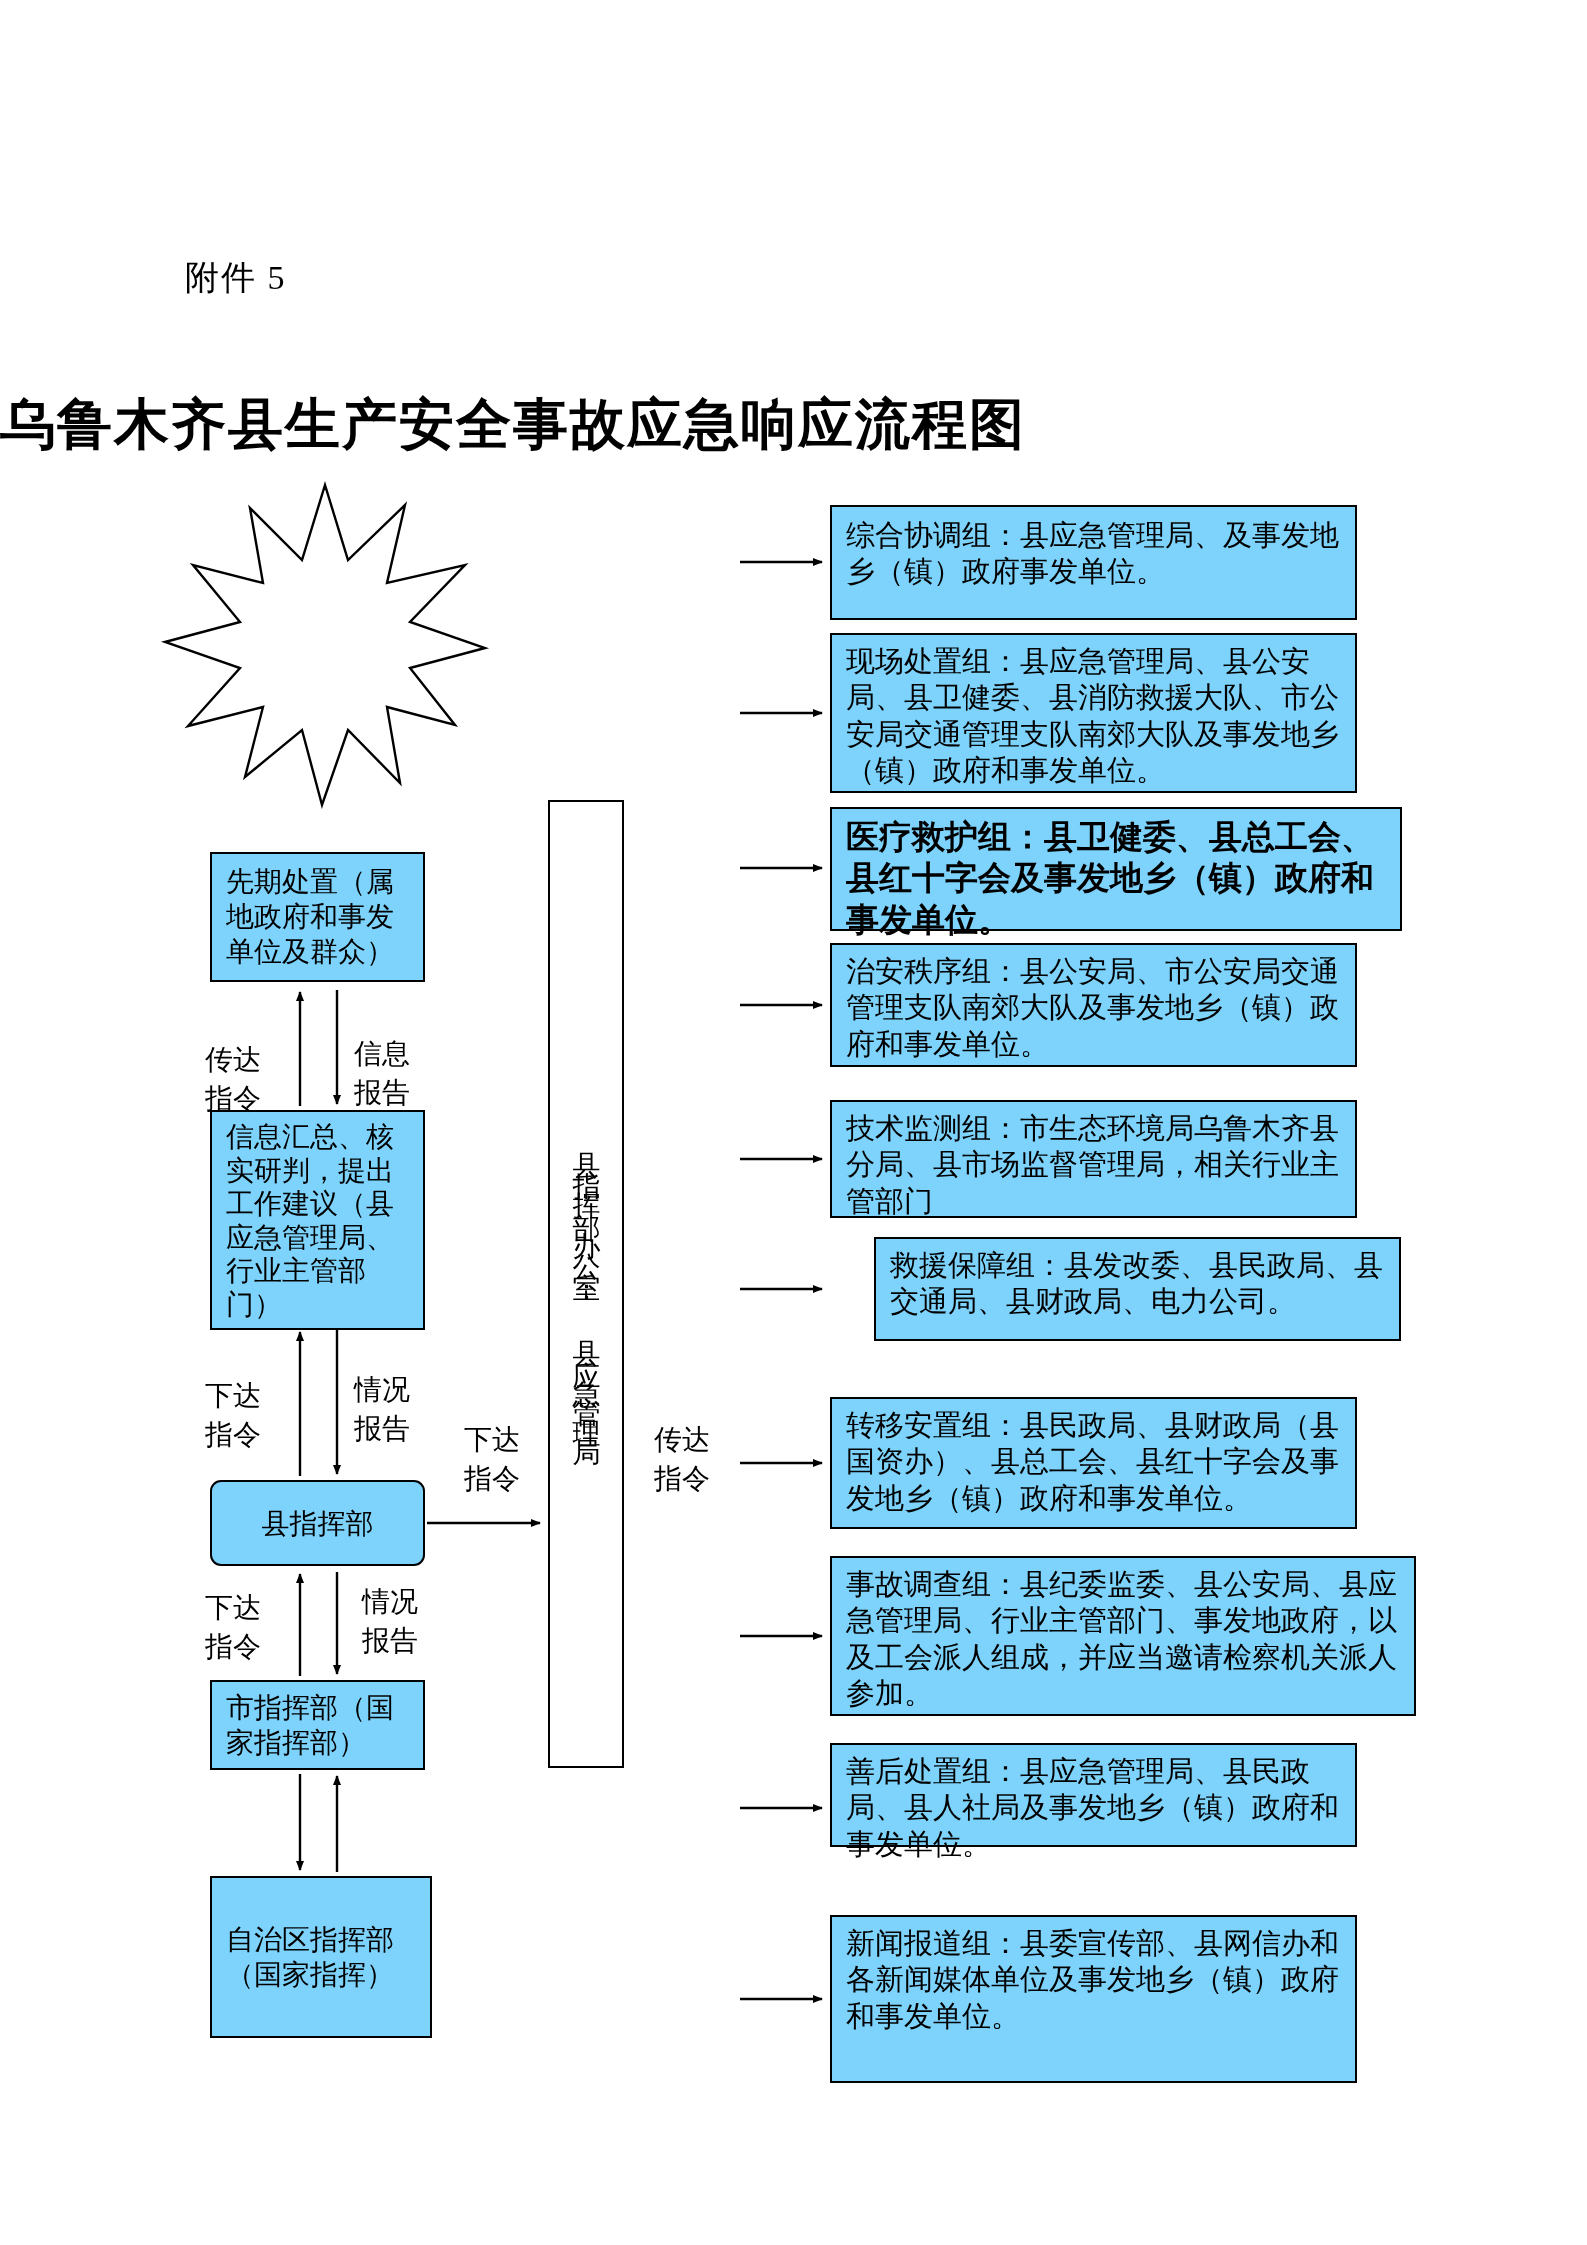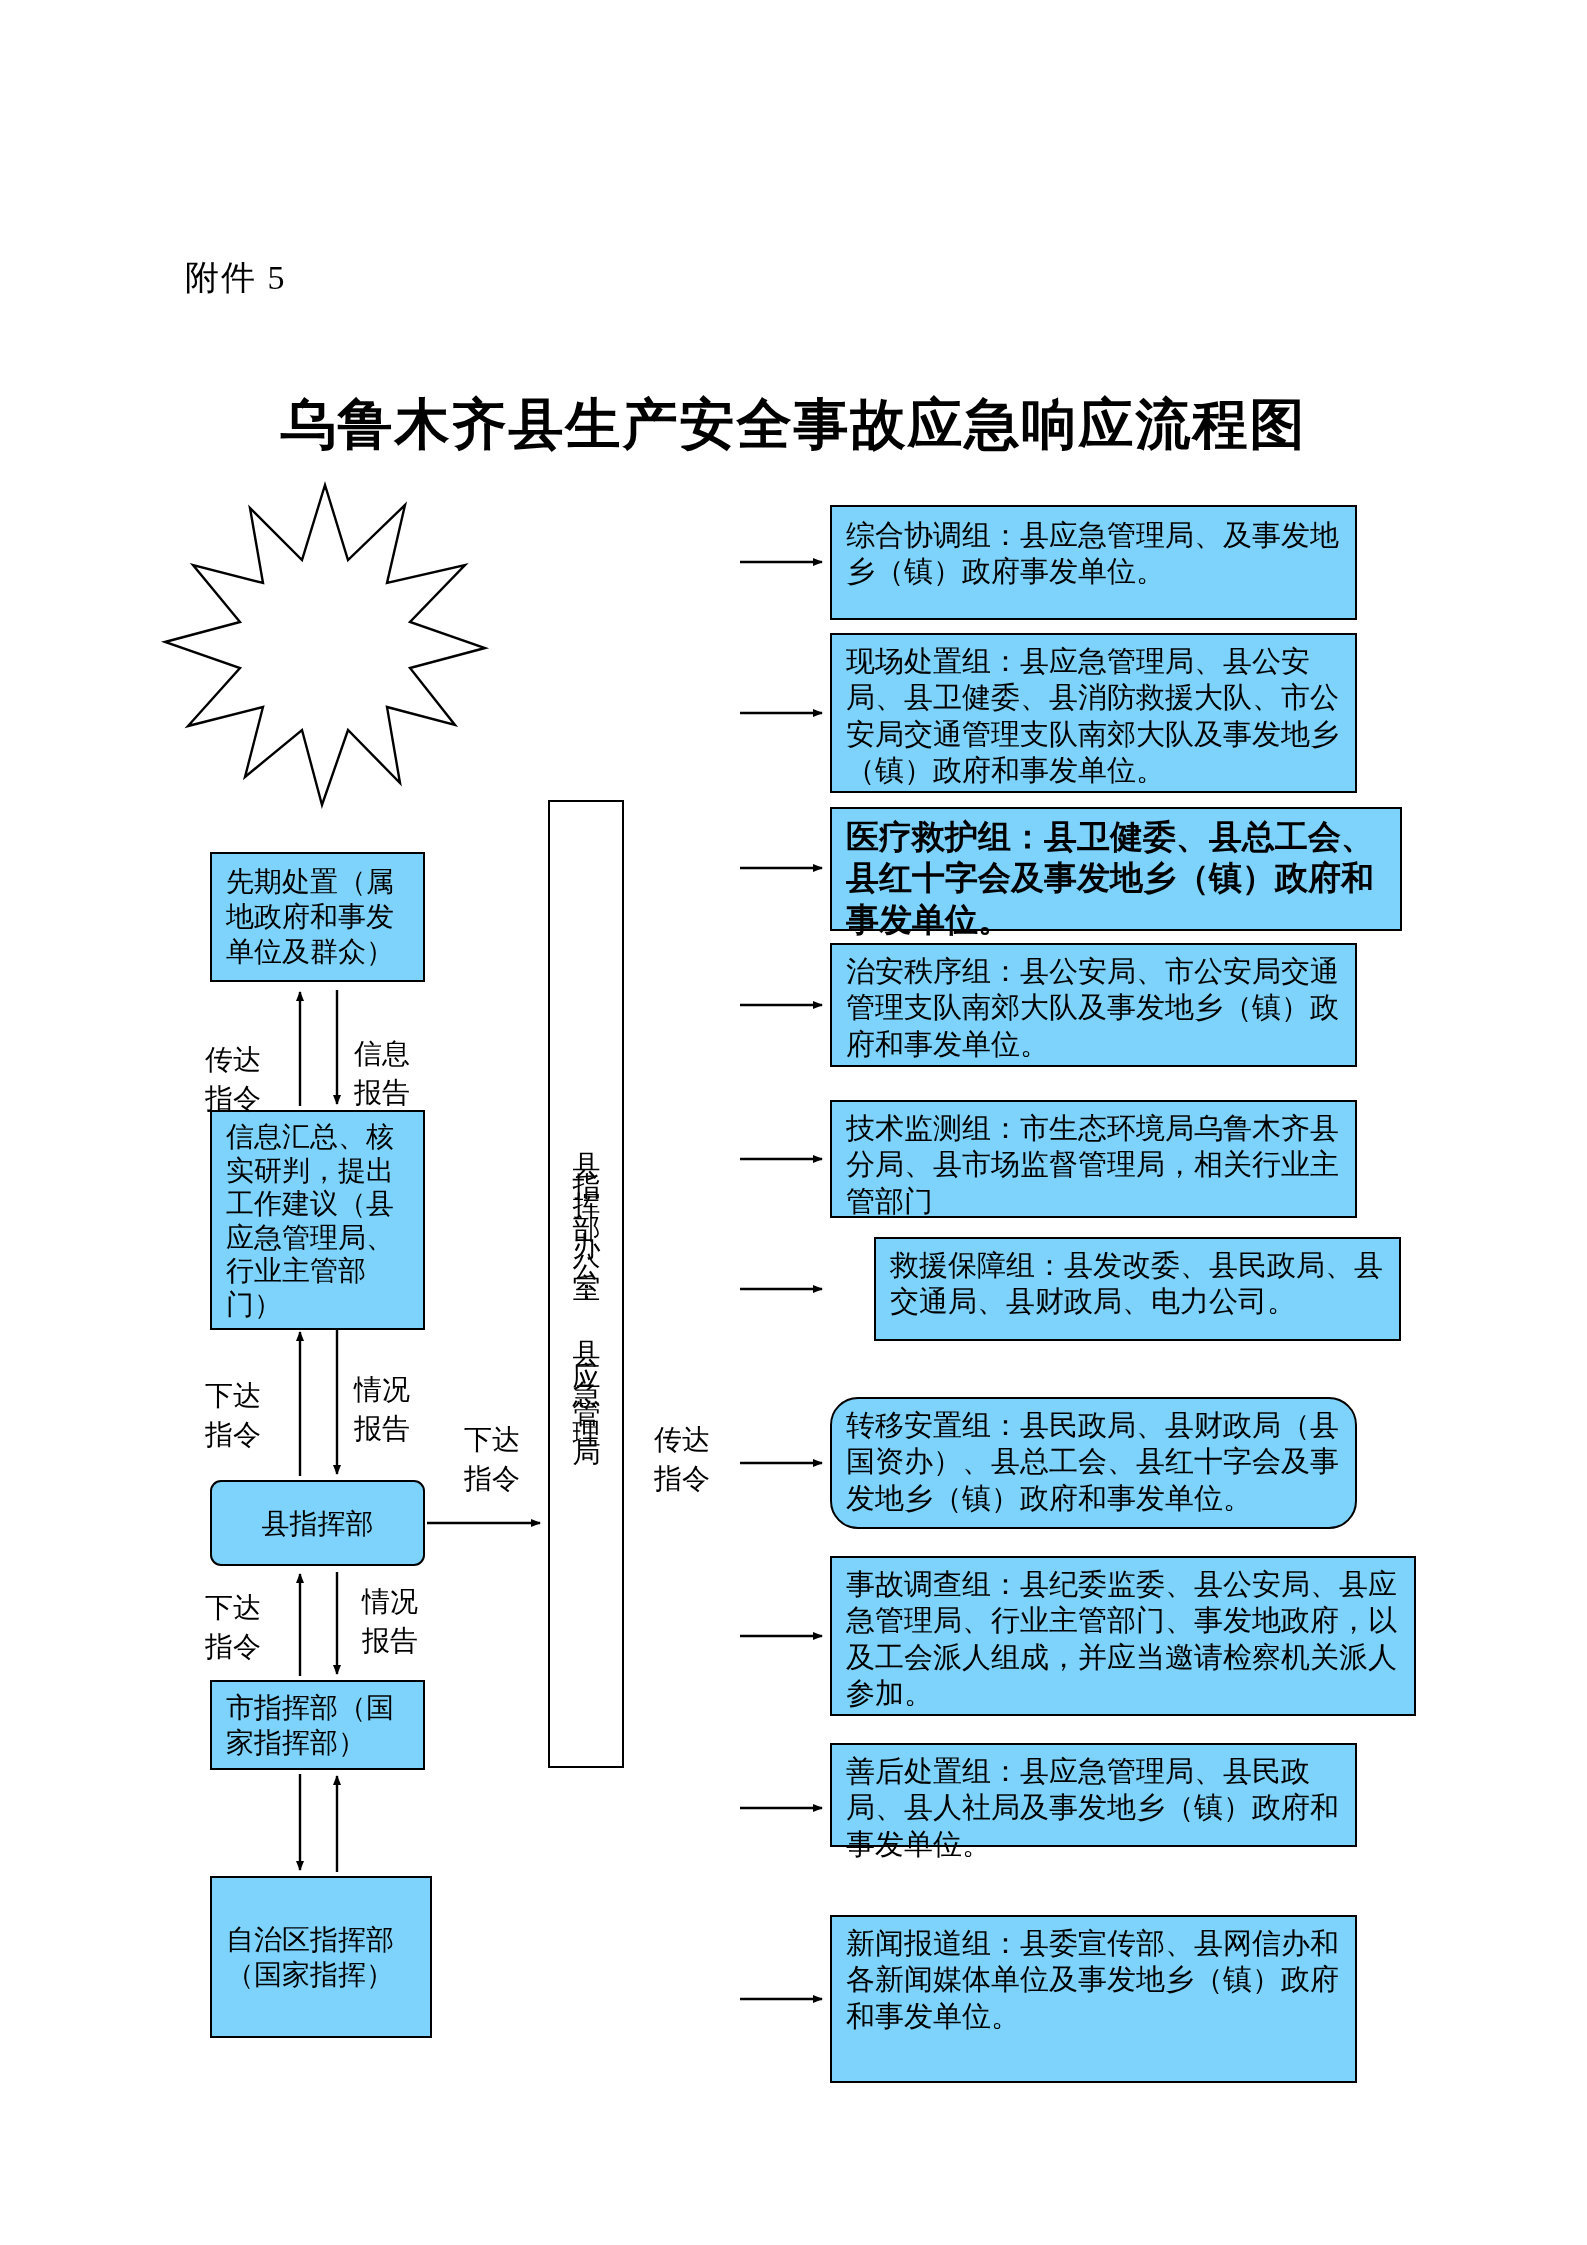--- a/index.html
+++ b/index.html
@@ -27,21 +27,20 @@
   .lbl{
     position:absolute;
     width:60px;
     font-size:28px;
     line-height:1.4;
     text-align:center;
   }
   .title{
     position:absolute;
     left:0;right:0;
-    text-align:center;
     font-size:55px;
     font-weight:700;
     letter-spacing:2px;
   }
   .attach{
     position:absolute;
     font-size:34px;
     letter-spacing:2px;
   }
   .starText{
@@ -146,21 +145,21 @@
   <div class="box" style="left:830px;top:633px;width:527px;height:160px;font-size:29px;padding:8px 14px;">现场处置组：县应急管理局、县公安局、县卫健委、县消防救援大队、市公安局交通管理支队南郊大队及事发地乡（镇）政府和事发单位。</div>
 
   <div class="box" style="left:830px;top:807px;width:572px;height:124px;font-size:33px;padding:8px 14px;font-weight:bold;">医疗救护组：县卫健委、县总工会、县红十字会及事发地乡（镇）政府和事发单位。</div>
 
   <div class="box" style="left:830px;top:943px;width:527px;height:124px;font-size:29px;padding:8px 14px;">治安秩序组：县公安局、市公安局交通管理支队南郊大队及事发地乡（镇）政府和事发单位。</div>
 
   <div class="box" style="left:830px;top:1100px;width:527px;height:118px;font-size:29px;padding:8px 14px;">技术监测组：市生态环境局乌鲁木齐县分局、县市场监督管理局，相关行业主管部门</div>
 
   <div class="box" style="left:830px;top:1237px;width:527px;height:104px;font-size:29px;padding:8px 14px;margin-left:44px;">救援保障组：县发改委、县民政局、县交通局、县财政局、电力公司。</div>
 
-  <div class="box" style="left:830px;top:1397px;width:527px;height:132px;font-size:29px;padding:8px 14px;border-radius:28px;">转移安置组：县民政局、县财政局（县国资办）、县总工会、县红十字会及事发地乡（镇）政府和事发单位。</div>
+  <div class="box" style="left:830px;top:1397px;width:527px;height:132px;font-size:29px;padding:8px 14px;">转移安置组：县民政局、县财政局（县国资办）、县总工会、县红十字会及事发地乡（镇）政府和事发单位。</div>
 
   <div class="box" style="left:830px;top:1556px;width:586px;height:160px;font-size:29px;padding:8px 14px;">事故调查组：县纪委监委、县公安局、县应急管理局、行业主管部门、事发地政府，以及工会派人组成，并应当邀请检察机关派人参加。</div>
 
   <div class="box" style="left:830px;top:1743px;width:527px;height:104px;font-size:29px;padding:8px 14px;">善后处置组：县应急管理局、县民政局、县人社局及事发地乡（镇）政府和事发单位。</div>
 
   <div class="box" style="left:830px;top:1915px;width:527px;height:168px;font-size:29px;padding:8px 14px;">新闻报道组：县委宣传部、县网信办和各新闻媒体单位及事发地乡（镇）政府和事发单位。</div>
 
 </div>
 
 </body></html>

